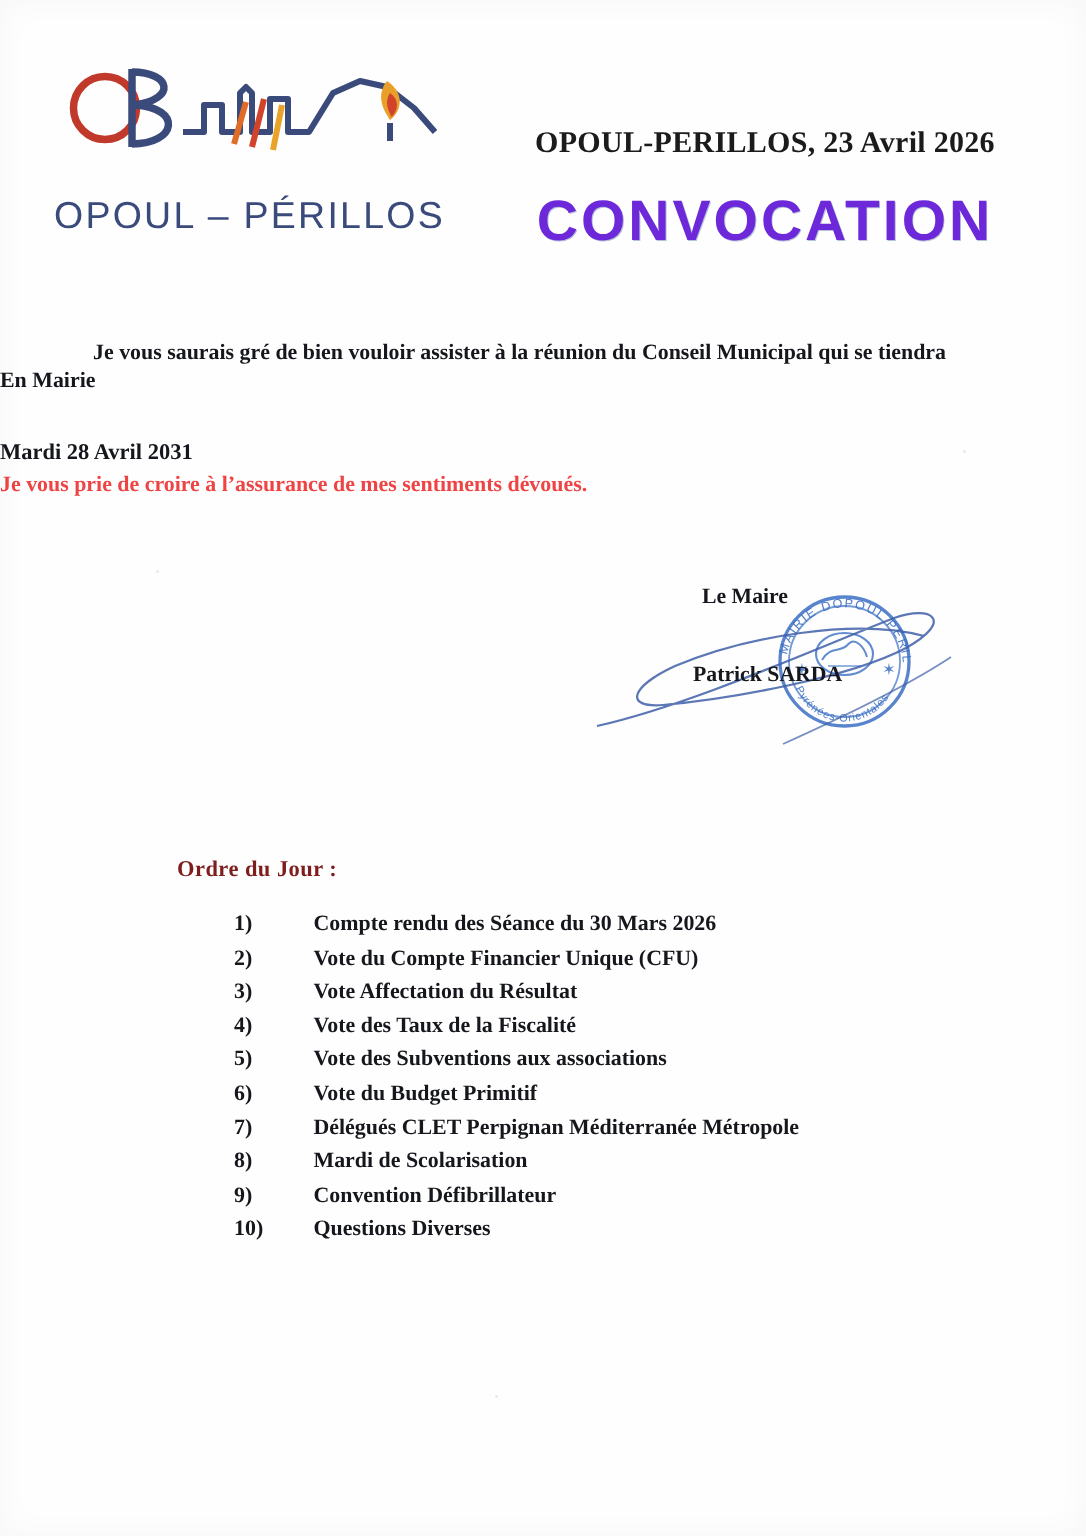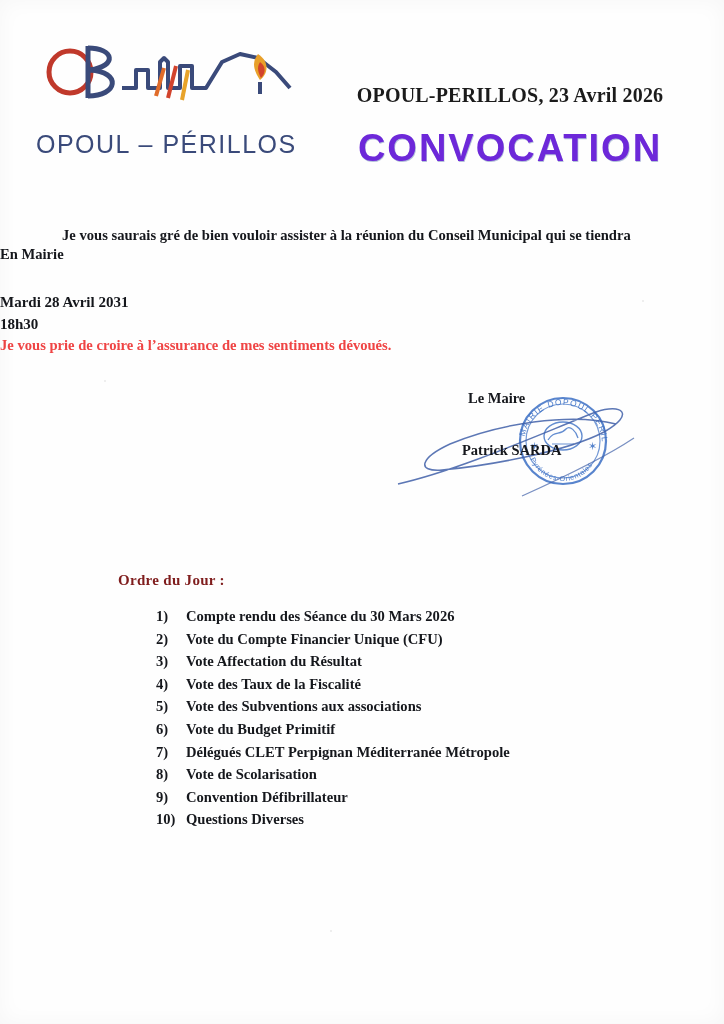--- a/index.html
+++ b/index.html
@@ -188,21 +188,21 @@
     color: #15171c;
   }
   .agenda-num {
     width: 48px;
     padding-left: 38px;
     box-sizing: border-box;
     flex: 0 0 auto;
   }
   .agenda-text {
     flex: 1 1 auto;
-    padding-left: 20px;
+    padding-left: 43px;
   }
 
   
   .edge-tint {
     position: absolute;
     inset: 0;
     pointer-events: none;
     box-shadow: inset 0 0 22px rgba(0,0,0,0.035);
   }
   .speck {
@@ -247,21 +247,20 @@
       <div class="convocation">CONVOCATION</div>
     </div>
   </div>
 
   <div class="body-block">
     <div class="intro">Je vous saurais gré de bien vouloir assister à la réunion du Conseil Municipal qui se tiendra</div>
     <div class="venue">En Mairie</div>
 
     <div class="when-block">
       <div class="when-date">Mardi 28 Avril 2031</div>
-      <div class="when-time">18h30</div>
       <div class="closing">Je vous prie de croire à l’assurance de mes sentiments dévoués.</div>
     </div>
   </div>
 
   <div class="signature">
     <div class="sig-title">Le Maire</div>
 
     <svg class="stamp" viewBox="0 0 110 110" aria-hidden="true">
       <defs>
         <path id="arcTop" d="M 16,58 A 39,39 0 0 1 94,58"></path>
@@ -319,21 +318,21 @@
       <div class="agenda-row">
         <span class="agenda-num">6)</span>
         <span class="agenda-text"> Vote du Budget Primitif</span>
       </div>
       <div class="agenda-row">
         <span class="agenda-num">7)</span>
         <span class="agenda-text"> Délégués CLET Perpignan Méditerranée Métropole</span>
       </div>
       <div class="agenda-row">
         <span class="agenda-num">8)</span>
-        <span class="agenda-text"> Vote de Scolarisation</span>
+        <span class="agenda-text"> Mardi de Scolarisation</span>
       </div>
       <div class="agenda-row">
         <span class="agenda-num">9)</span>
         <span class="agenda-text">Convention Défibrillateur</span>
       </div>
       <div class="agenda-row">
         <span class="agenda-num">10)</span>
         <span class="agenda-text">  Questions Diverses</span>
       </div>
     </div>

